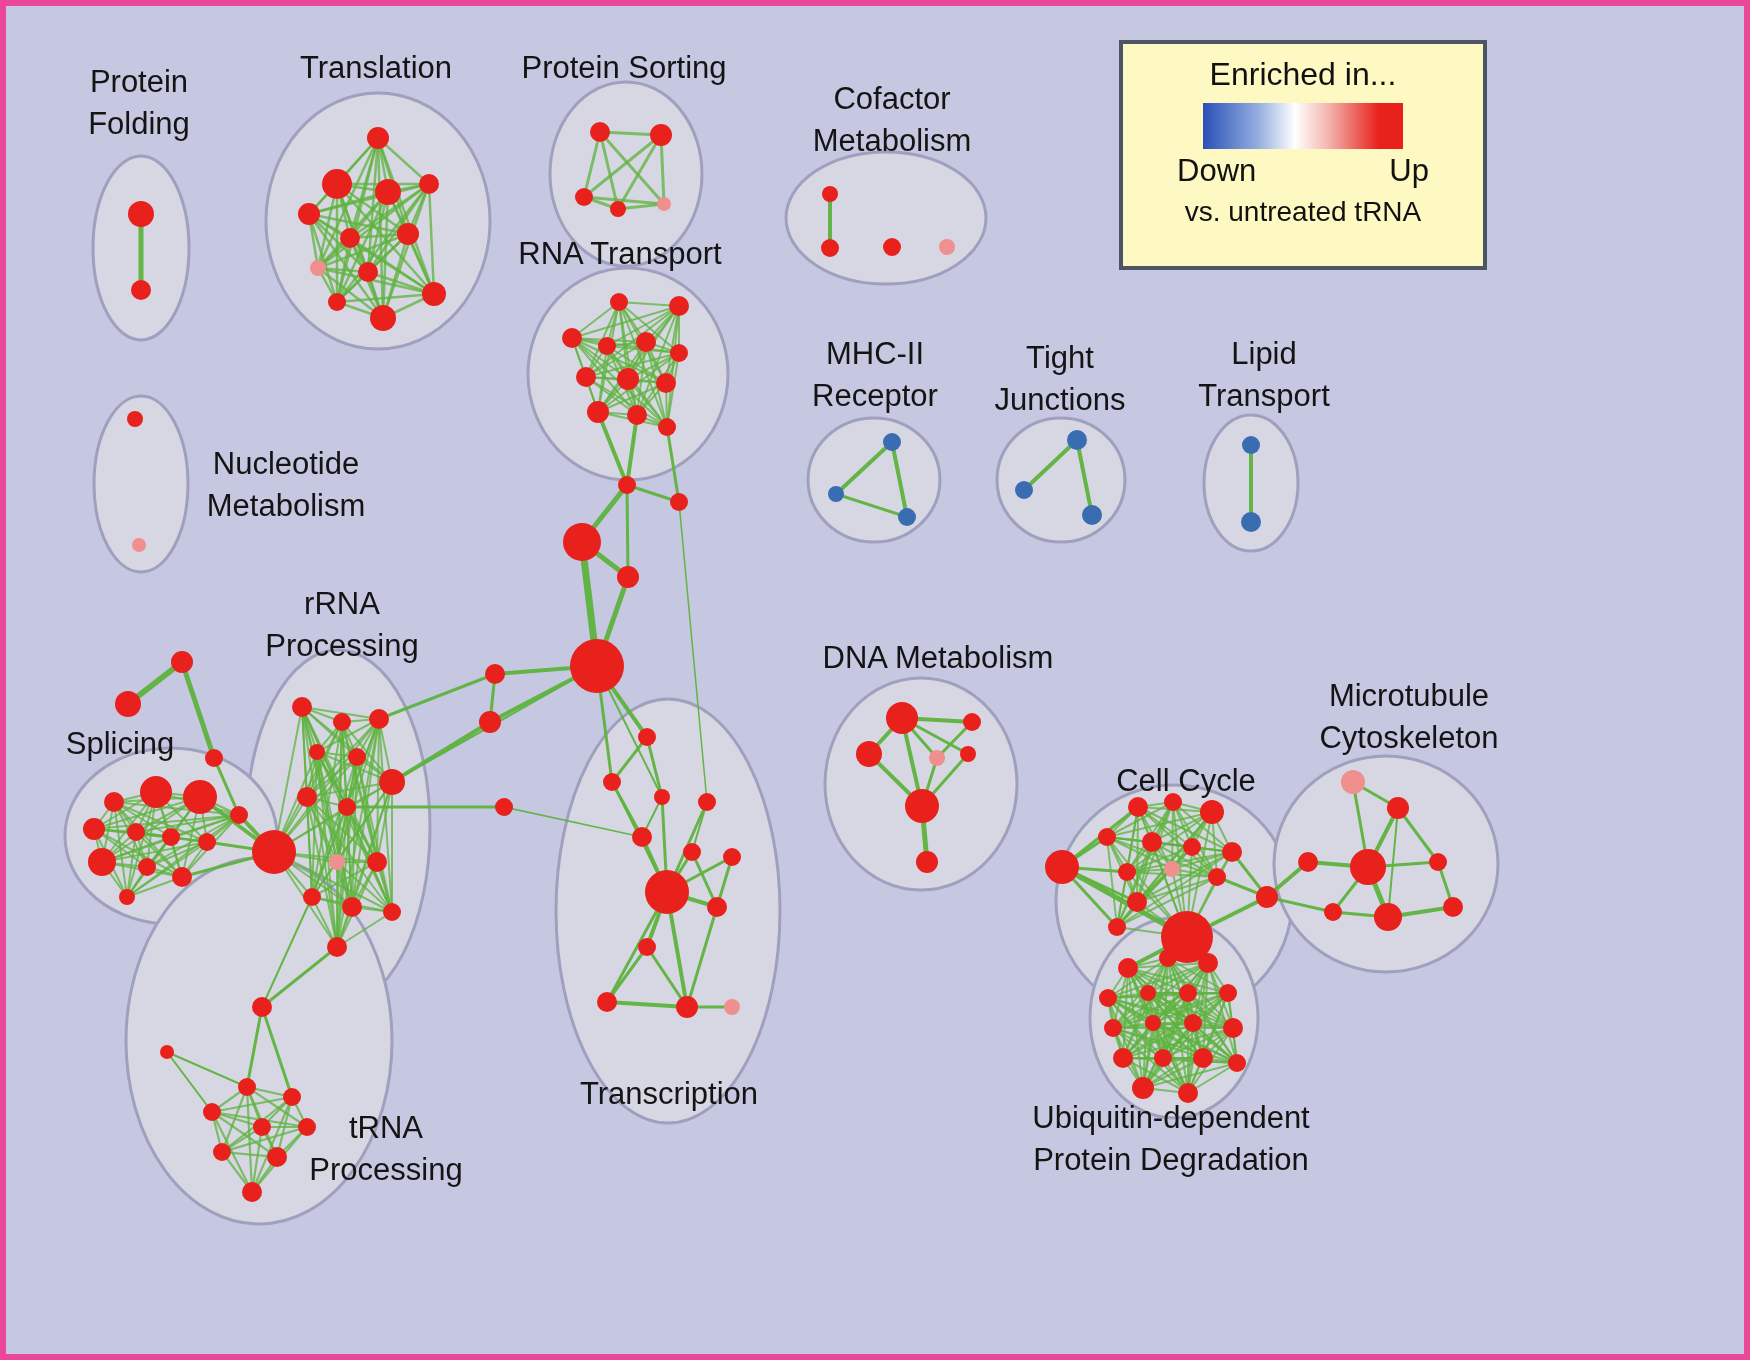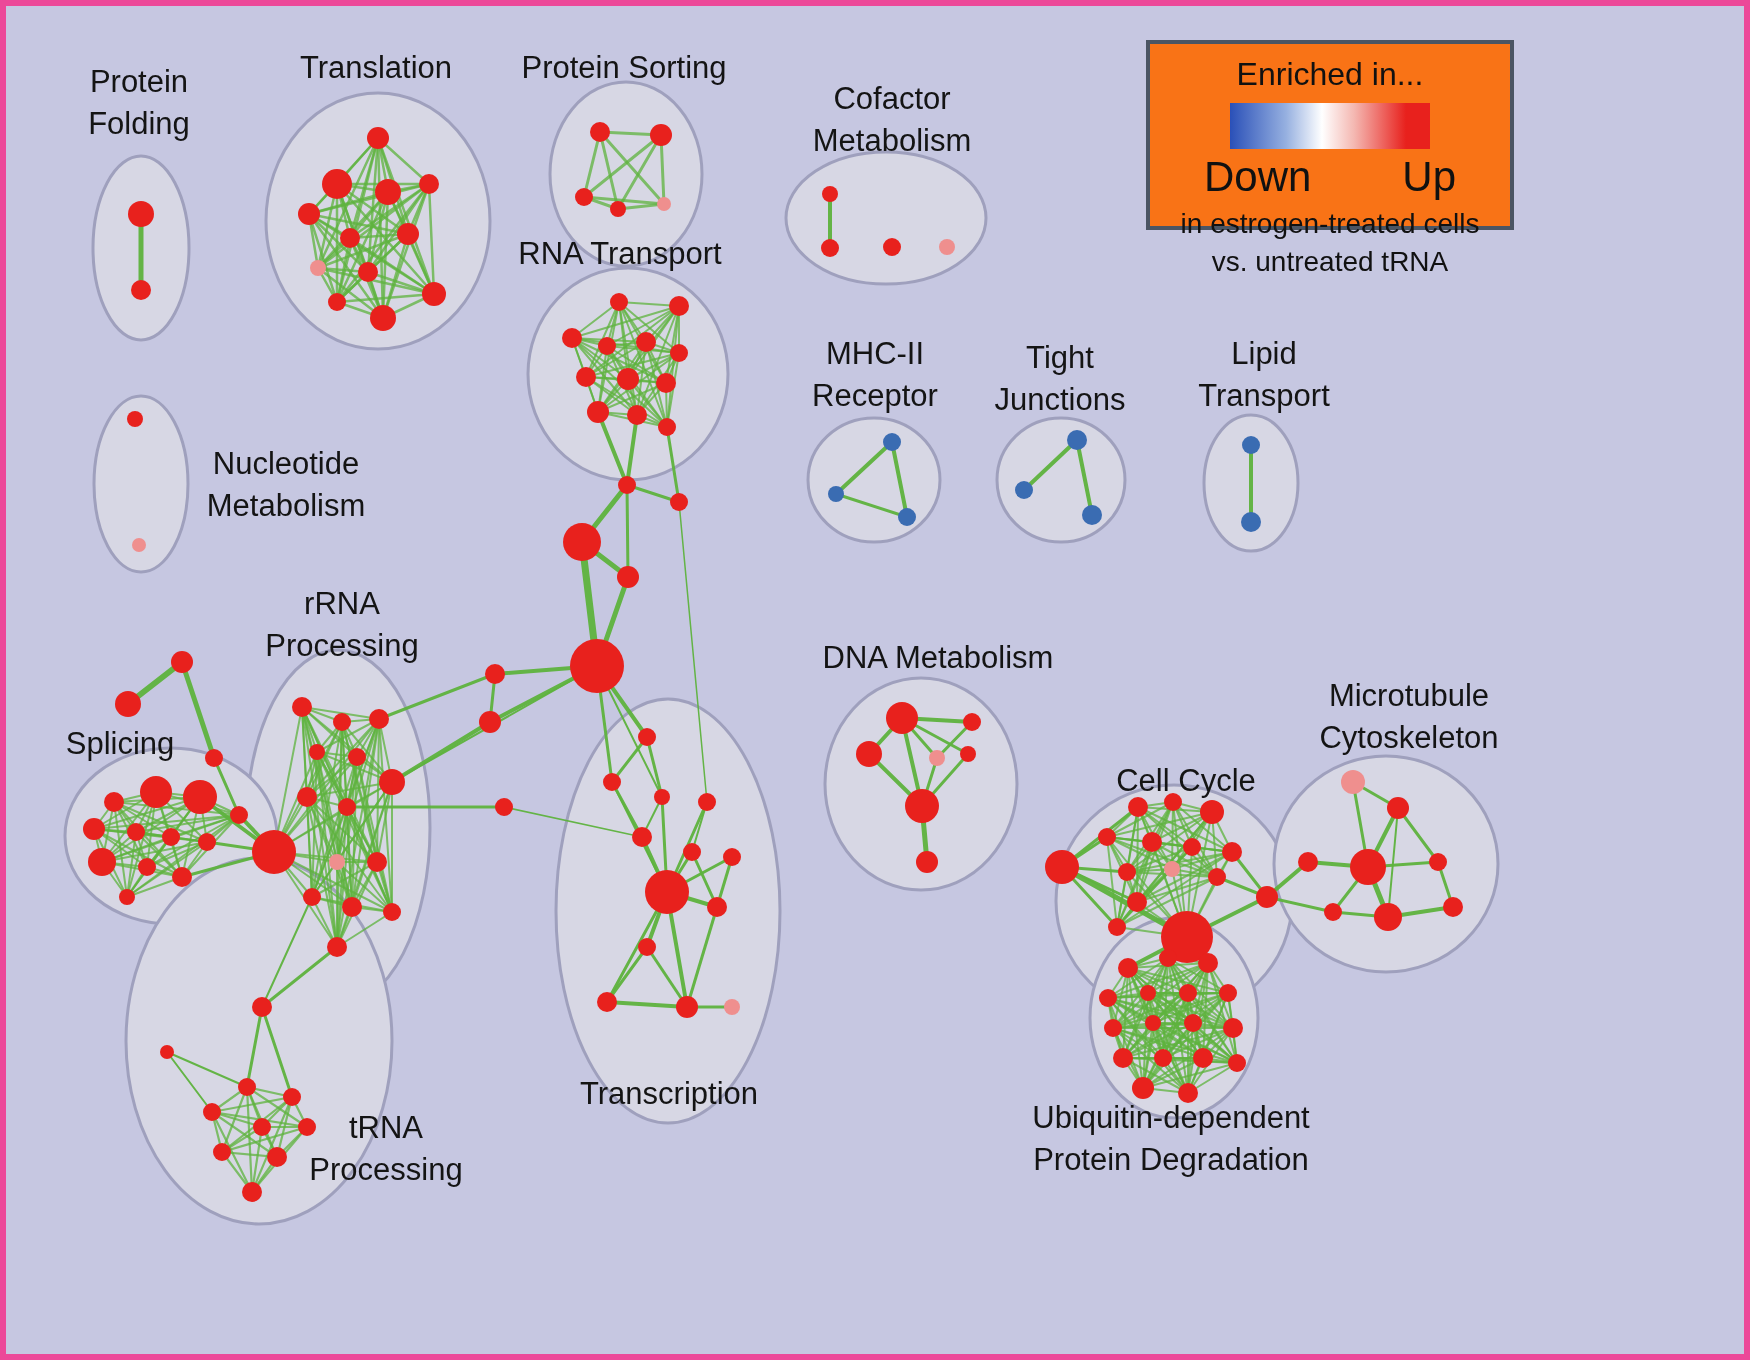--- a/index.html
+++ b/index.html
@@ -16,46 +16,46 @@
     box-sizing: border-box;
     overflow: hidden;
     text-decoration: underline;
   }
   #net {
     position: absolute;
     left: 0; top: 0;
   }
   .legend {
     position: absolute;
-    left: 1140px;
+    left: 1113px;
     top: 34px;
     width: 368px;
-    height: 190px;
+    height: 230px;
     border: 4px solid #4b5563;
-    background: #f97316;
+    background: #fef9c3;
     box-sizing: border-box;
     text-align: center;
     color: #111;
   }
   .legend-title {
     font-size: 32px;
     margin-top: 12px;
   }
   .legend-bar {
     width: 200px;
     height: 46px;
     margin: 10px auto 4px auto;
     background: #999; 
   }
   .legend-row {
     width: 252px;
     margin: 0 auto;
     display: flex;
     justify-content: space-between;
-    font-size: 42px;
+    font-size: 31px;
   }
   .legend-caption {
     font-size: 28px;
     line-height: 1.35;
     margin-top: 4px;
   }
 </style>
 </head>
 <body>
 
@@ -906,17 +906,16 @@
     </svg>
 
   <div class="legend">
     <div class="legend-title">Enriched in...</div>
     <div class="legend-bar" style="background: linear-gradient(to right, rgb(42, 80, 184) 0%, rgb(150, 176, 224) 28%, rgb(255, 255, 255) 46%, rgb(244, 184, 178) 62%, rgb(232, 33, 29) 88%);"></div>
     <div class="legend-row">
       <span>Down</span>
       <span>Up</span>
     </div>
     <div class="legend-caption">
-      <div>in estrogen-treated cells</div>
       <div>vs. untreated tRNA</div>
     </div>
   </div>
 </div>
 
 </body></html>

